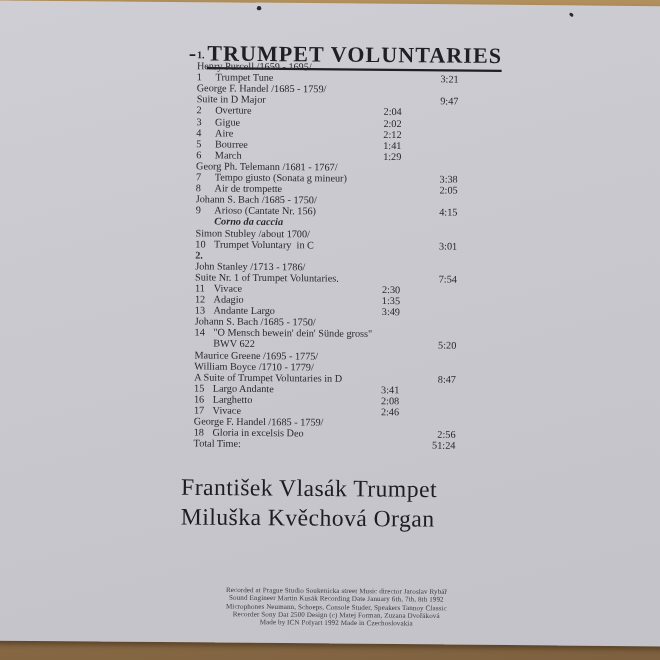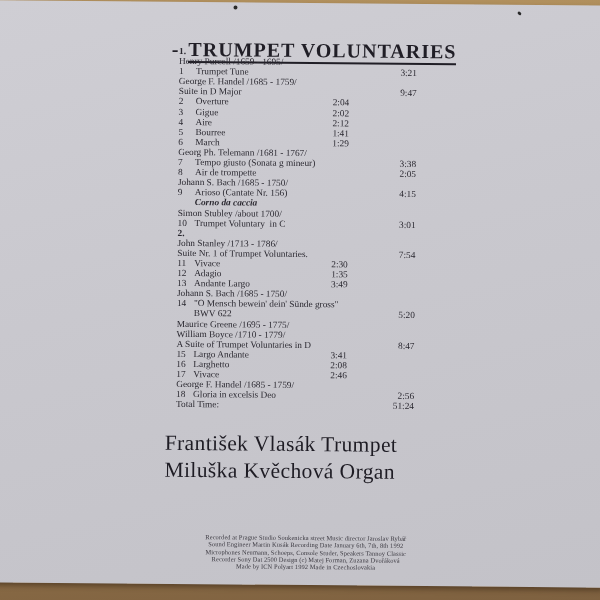--- a/index.html
+++ b/index.html
@@ -26,21 +26,21 @@
     font-size:9.3px;line-height:10.1px;color:#2a2830;
   }
   .row{position:relative;white-space:pre;}
   .row.head{font-weight:bold;}
   .row .cname{font-weight:normal;}
   .row .cdates{font-weight:normal;}
   .row .tnum{display:inline-block;width:17px;}
   .row.note .txt{font-style:italic;padding-left:17px;font-weight:bold;}
   .row.cont .txt{padding-left:17px;}
   .time{position:absolute;top:0;}
-  .time.mid{left:154px;}
+  .time.mid{left:170px;}
   .time.right{right:0;text-align:left;}
   .performers{
     position:absolute;left:171px;top:428px;
     font-size:21.5px;line-height:26.5px;letter-spacing:0.4px;color:#1e1c24;
   }
   .credits{
     position:absolute;left:16px;right:0;top:531px;text-align:center;
     font-size:6.4px;line-height:7.3px;color:#3c3a42;letter-spacing:0.1px;
   }
   .speck{position:absolute;background:#2a2a2a;border-radius:50%;}

